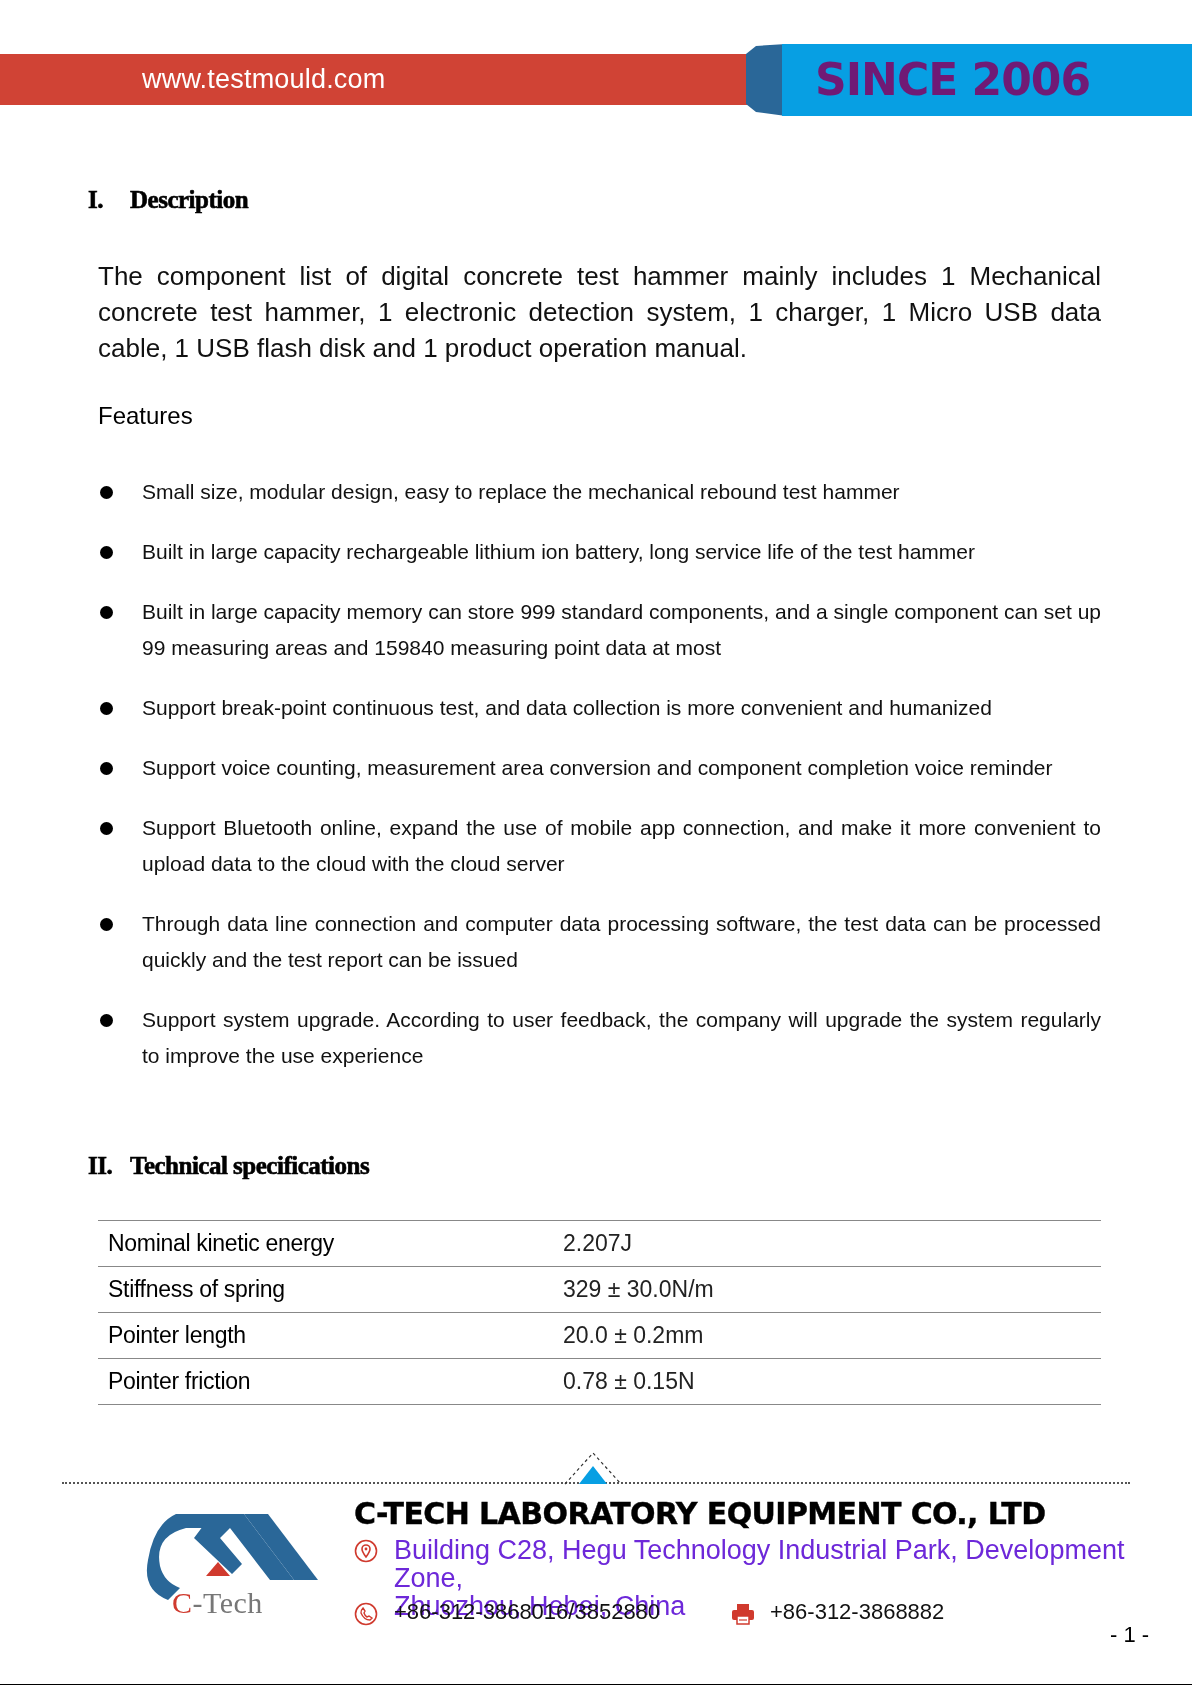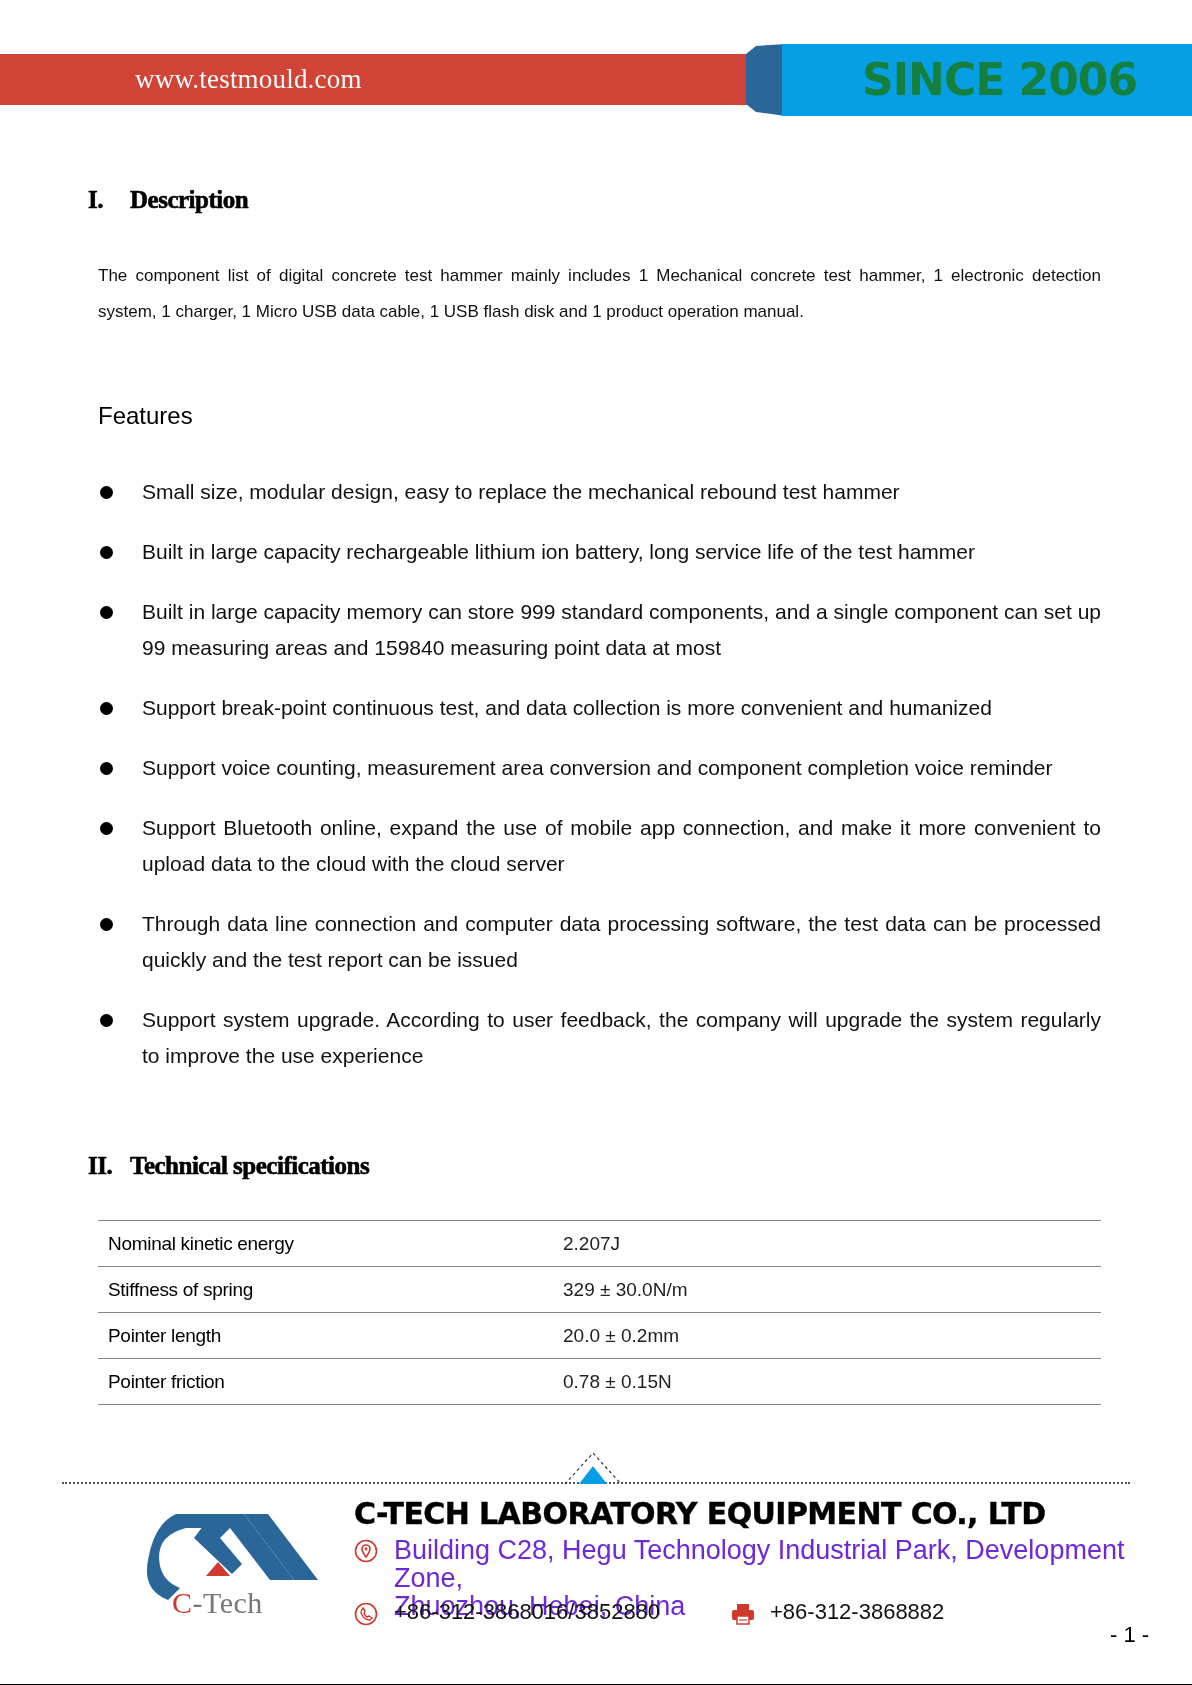--- a/index.html
+++ b/index.html
@@ -1,46 +1,46 @@
 <!DOCTYPE html>
 <html><head>
 <meta charset="utf-8">
 <style>
   html, body { margin: 0; padding: 0; background: #ffffff; }
   body { width: 1192px; height: 1685px; position: relative; overflow: hidden;
          font-family: "Liberation Sans", sans-serif; color: #000; }
 
   
   .banner-red { position: absolute; left: 0; top: 54px; width: 752px; height: 51px; background: #d04335; }
-  .banner-url { position: absolute; left: 135px; top: 60px; color: #fff; font-size: 27px; line-height: 38px;
-                font-family: Liberation Serif, serif; letter-spacing: 0.2px; }
+  .banner-url { position: absolute; left: 142px; top: 60px; color: #fff; font-size: 27px; line-height: 38px;
+                font-family: Liberation Sans, sans-serif; letter-spacing: 0.2px; }
   .banner-fold { position: absolute; left: 746px; top: 44px; width: 40px; height: 72px; }
   .banner-blue { position: absolute; left: 782px; top: 44px; width: 410px; height: 72px; background: #079fe3; }
-  .banner-since { position: absolute; left: 862px; top: 52px; color: #15803d; font-size: 44px; font-weight: bold;
+  .banner-since { position: absolute; left: 815px; top: 52px; color: #701a75; font-size: 44px; font-weight: bold;
                   line-height: 56px; font-family: "DejaVu Sans", sans-serif; letter-spacing: -1px; }
 
   
   .h1 { position: absolute; left: 88px; font-size: 25px; font-weight: 900; font-family: Liberation Serif, serif;
         letter-spacing: -0.5px; -webkit-text-stroke: 0.6px #000; }
   .h1 .num { display: inline-block; width: 42px; }
   .h1.tech .num { width: 42px; }
 
-  .para { position: absolute; left: 98px; width: 1003px; font-size: 17px; line-height: 36px; text-align: justify;
+  .para { position: absolute; left: 98px; width: 1003px; font-size: 26px; line-height: 36px; text-align: justify;
           font-family: "Liberation Sans", sans-serif; color: #111; }
   .features-title { position: absolute; left: 98px; top: 402px; font-size: 24px; color: #000; }
 
   .feature-list { position: absolute; left: 98px; top: 474px; width: 1003px; margin: 0; padding: 0; list-style: none; }
   .feature-item { position: relative; padding-left: 44px; font-size: 21px; line-height: 36px; text-align: justify;
                   color: #111; margin-bottom: 24px; }
   .bullet { position: absolute; left: 2px; top: 12px; width: 13px; height: 13px; background: #000; border-radius: 50%; }
 
   
   .spec-table { position: absolute; left: 98px; top: 1220px; width: 1003px; border-collapse: collapse; }
   .spec-table tr { height: 46px; border-top: 1.5px solid #888; border-bottom: 1.5px solid #888; }
-  .spec-table td { font-size: 19px; padding: 0 10px; vertical-align: middle; }
+  .spec-table td { font-size: 23px; padding: 0 10px; vertical-align: middle; }
   .spec-table td.key { width: 435px; color: #000; letter-spacing: -0.3px; }
   .spec-table td.val { color: #222; }
 
   
   .footer-line { position: absolute; left: 62px; top: 1482px; width: 1068px; height: 0; border-top: 2px dotted #555; }
   .footer-tri { position: absolute; left: 563px; top: 1451px; width: 60px; height: 35px; }
   .logo { position: absolute; left: 146px; top: 1508px; width: 180px; height: 120px; }
   .logo-text { position: absolute; left: 172px; top: 1586px; font-family: "Liberation Serif", serif; font-weight: normal;
                font-size: 30px; letter-spacing: 0.5px; }
   .logo-text .c { color: #d03a2e; }

